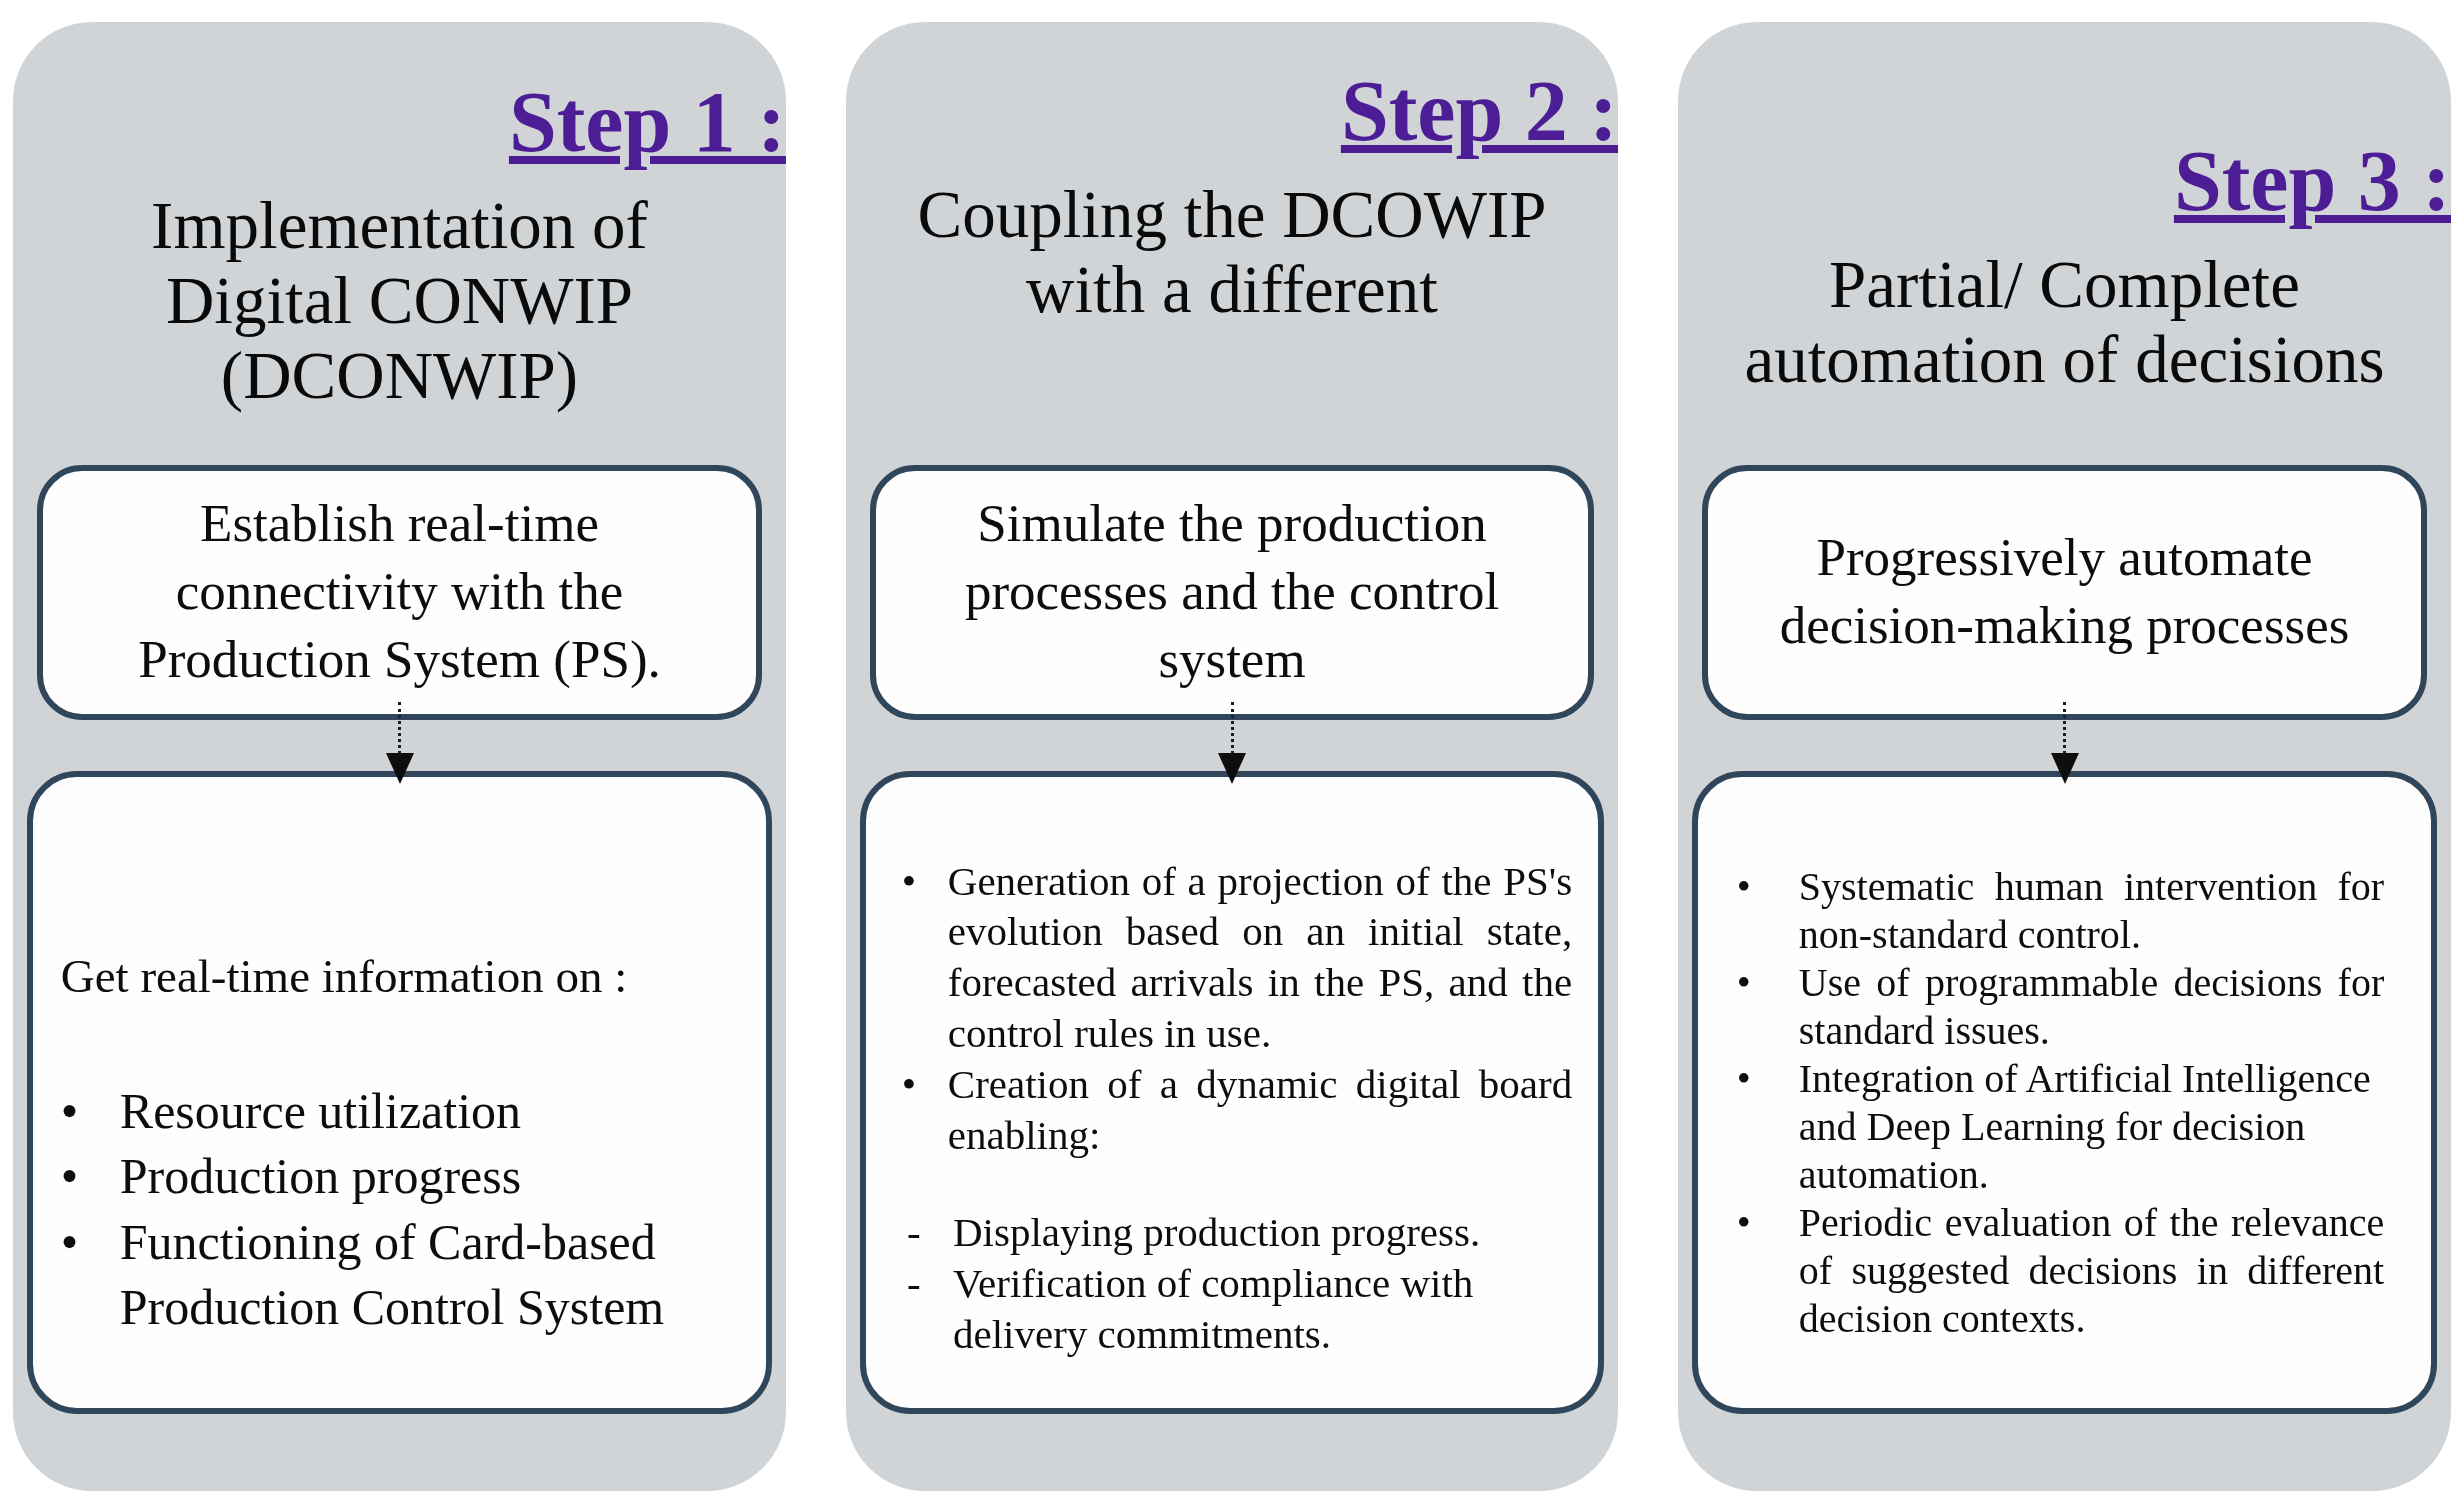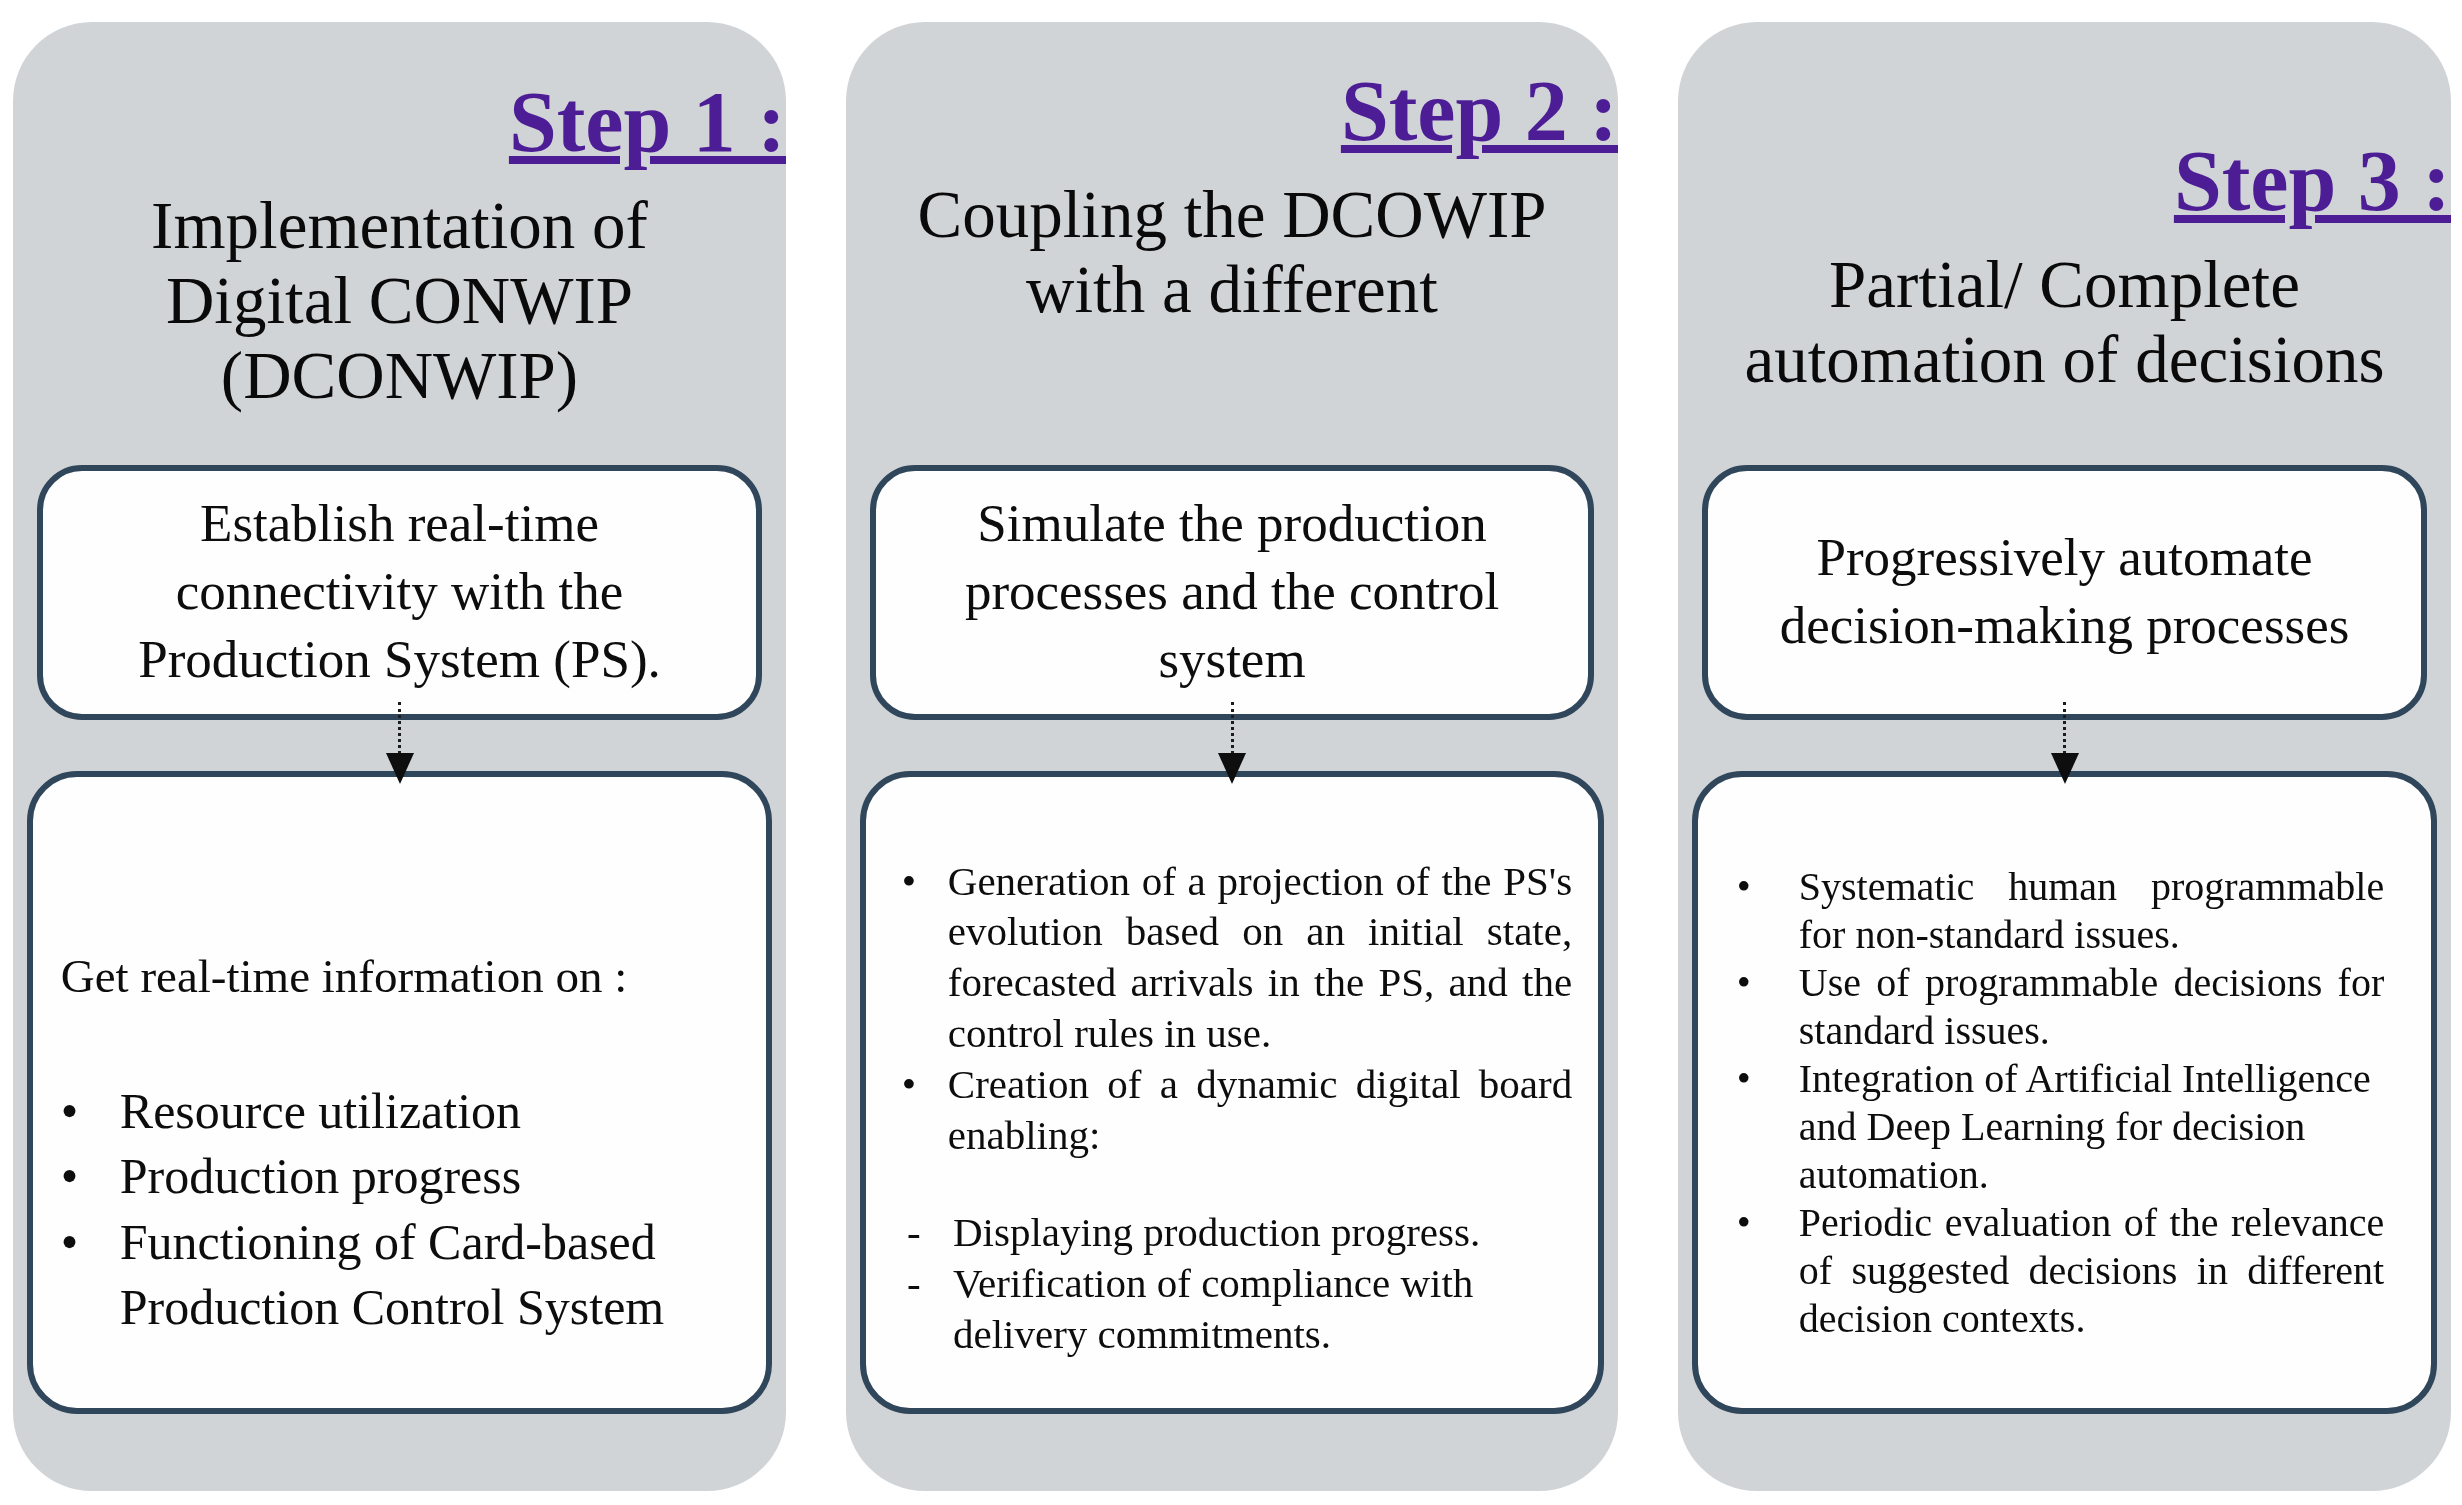--- a/index.html
+++ b/index.html
@@ -225,21 +225,21 @@
     </div>
 
     <div class="arrow">
       <div class="arrow-line"></div>
       <div class="arrow-head"></div>
     </div>
 
     <div class="box box2">
       <div class="li">
         <span class="marker">•</span>
-        <div class="li-text justify">Systematic human programmable for non-standard issues.</div>
+        <div class="li-text justify">Systematic human intervention for non-standard control.</div>
       </div>
       <div class="li">
         <span class="marker">•</span>
         <div class="li-text justify">Use of programmable decisions for standard issues.</div>
       </div>
       <div class="li">
         <span class="marker">•</span>
         <div class="li-text">Integration of Artificial Intelligence and Deep Learning for decision automation.</div>
       </div>
       <div class="li">

